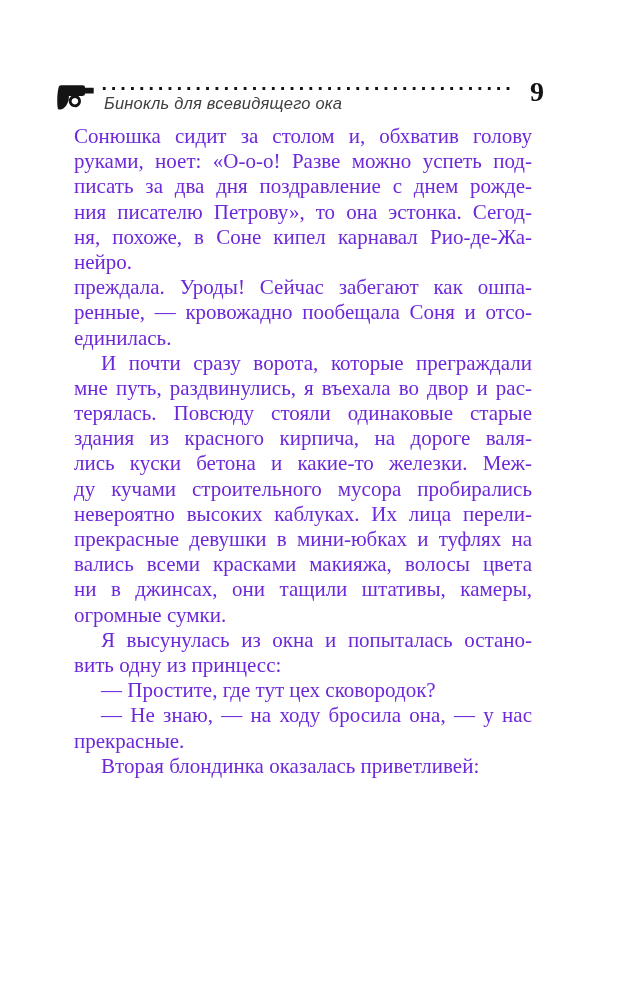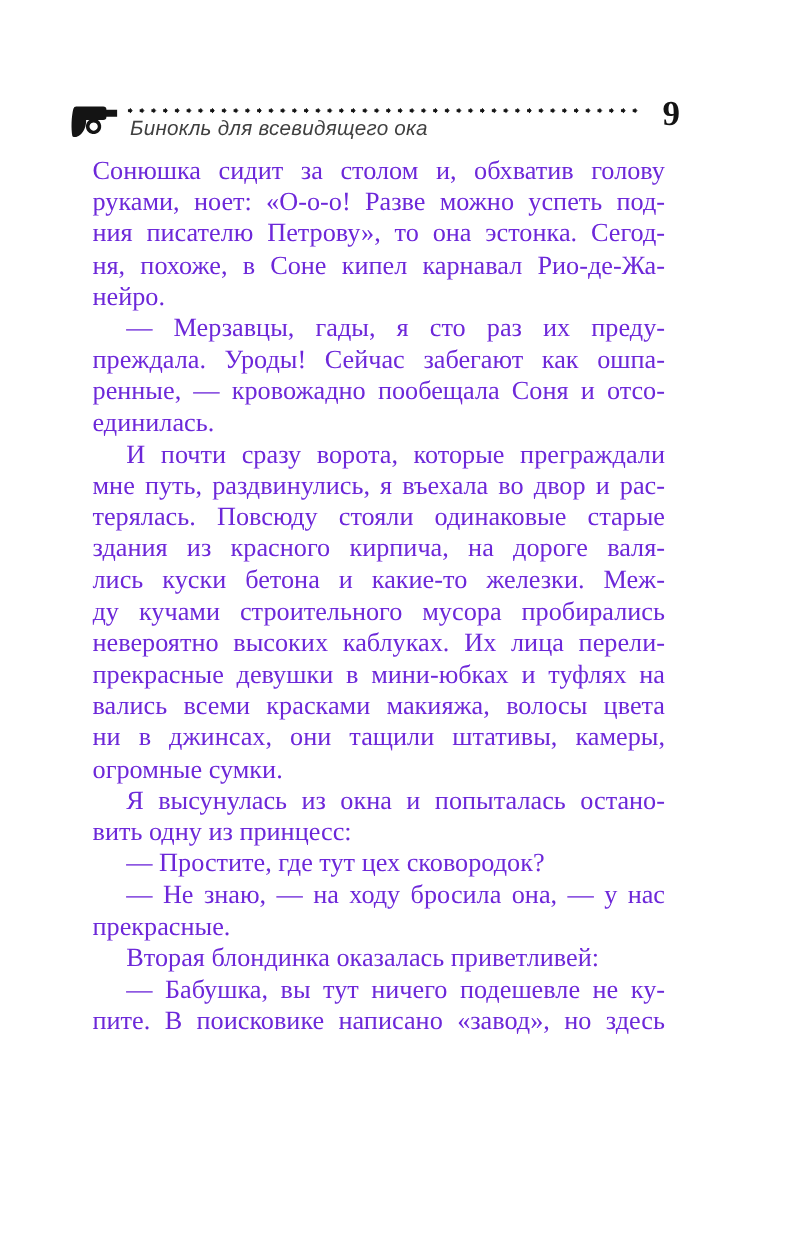--- a/index.html
+++ b/index.html
@@ -93,26 +93,26 @@
     </span>
     <div class="dots"></div>
     <div class="running-title">Бинокль для всевидящего ока</div>
     <div class="pagenum">9</div>
   </div>
 
   <div class="bodytext">
       <div class="paragraph">
         <div class="line">Сонюшка сидит за столом и, обхватив голову</div>
         <div class="line">руками, ноет: «О-о-о! Разве можно успеть под-</div>
+        <div class="line">писать за два дня поздравление с днем рожде-</div>
         <div class="line">ния писателю Петрову», то она эстонка. Сегод-</div>
         <div class="line">ня, похоже, в Соне кипел карнавал Рио-де-Жа-</div>
         <div class="line last">нейро.</div>
       </div>
       <div class="paragraph">
-        <div class="line indent">— Мерзавцы, гады, я сто раз их преду-</div>
         <div class="line">преждала. Уроды! Сейчас забегают как ошпа-</div>
         <div class="line">ренные, — кровожадно пообещала Соня и отсо-</div>
         <div class="line last">единилась.</div>
       </div>
       <div class="paragraph">
         <div class="line indent">И почти сразу ворота, которые преграждали</div>
         <div class="line">мне путь, раздвинулись, я въехала во двор и рас-</div>
         <div class="line">терялась. Повсюду стояли одинаковые старые</div>
         <div class="line">здания из красного кирпича, на дороге валя-</div>
         <div class="line">лись куски бетона и какие-то железки. Меж-</div>
@@ -130,19 +130,15 @@
       <div class="paragraph">
         <div class="line last indent">— Простите, где тут цех сковородок?</div>
       </div>
       <div class="paragraph">
         <div class="line indent">— Не знаю, — на ходу бросила она, — у нас</div>
         <div class="line last">прекрасные.</div>
       </div>
       <div class="paragraph">
         <div class="line last indent">Вторая блондинка оказалась приветливей:</div>
       </div>
-      <div class="paragraph">
-        <div class="line indent">— Бабушка, вы тут ничего подешевле не ку-</div>
-        <div class="line">пите. В поисковике написано «завод», но здесь</div>
-      </div>
     </div>
 
 </div>
 
 </body></html>

